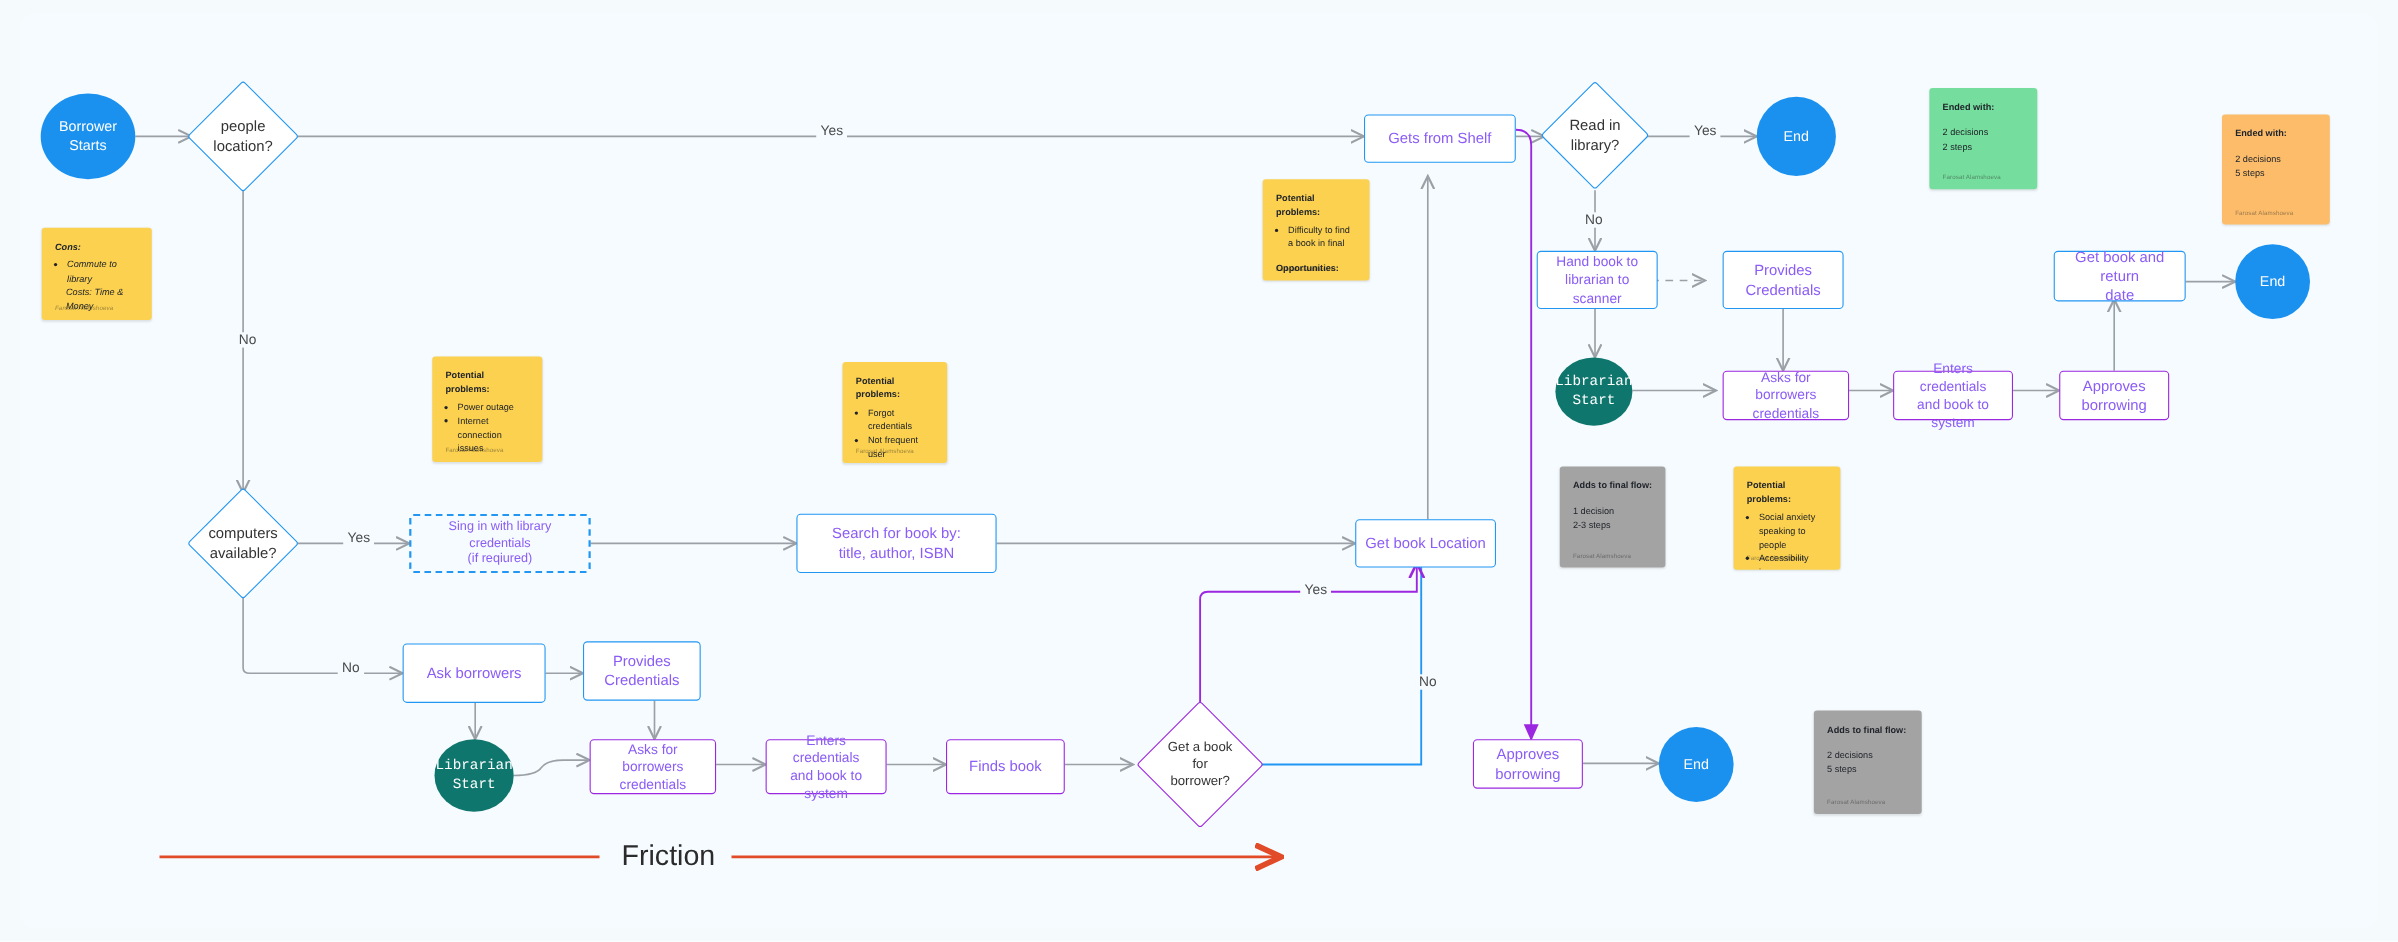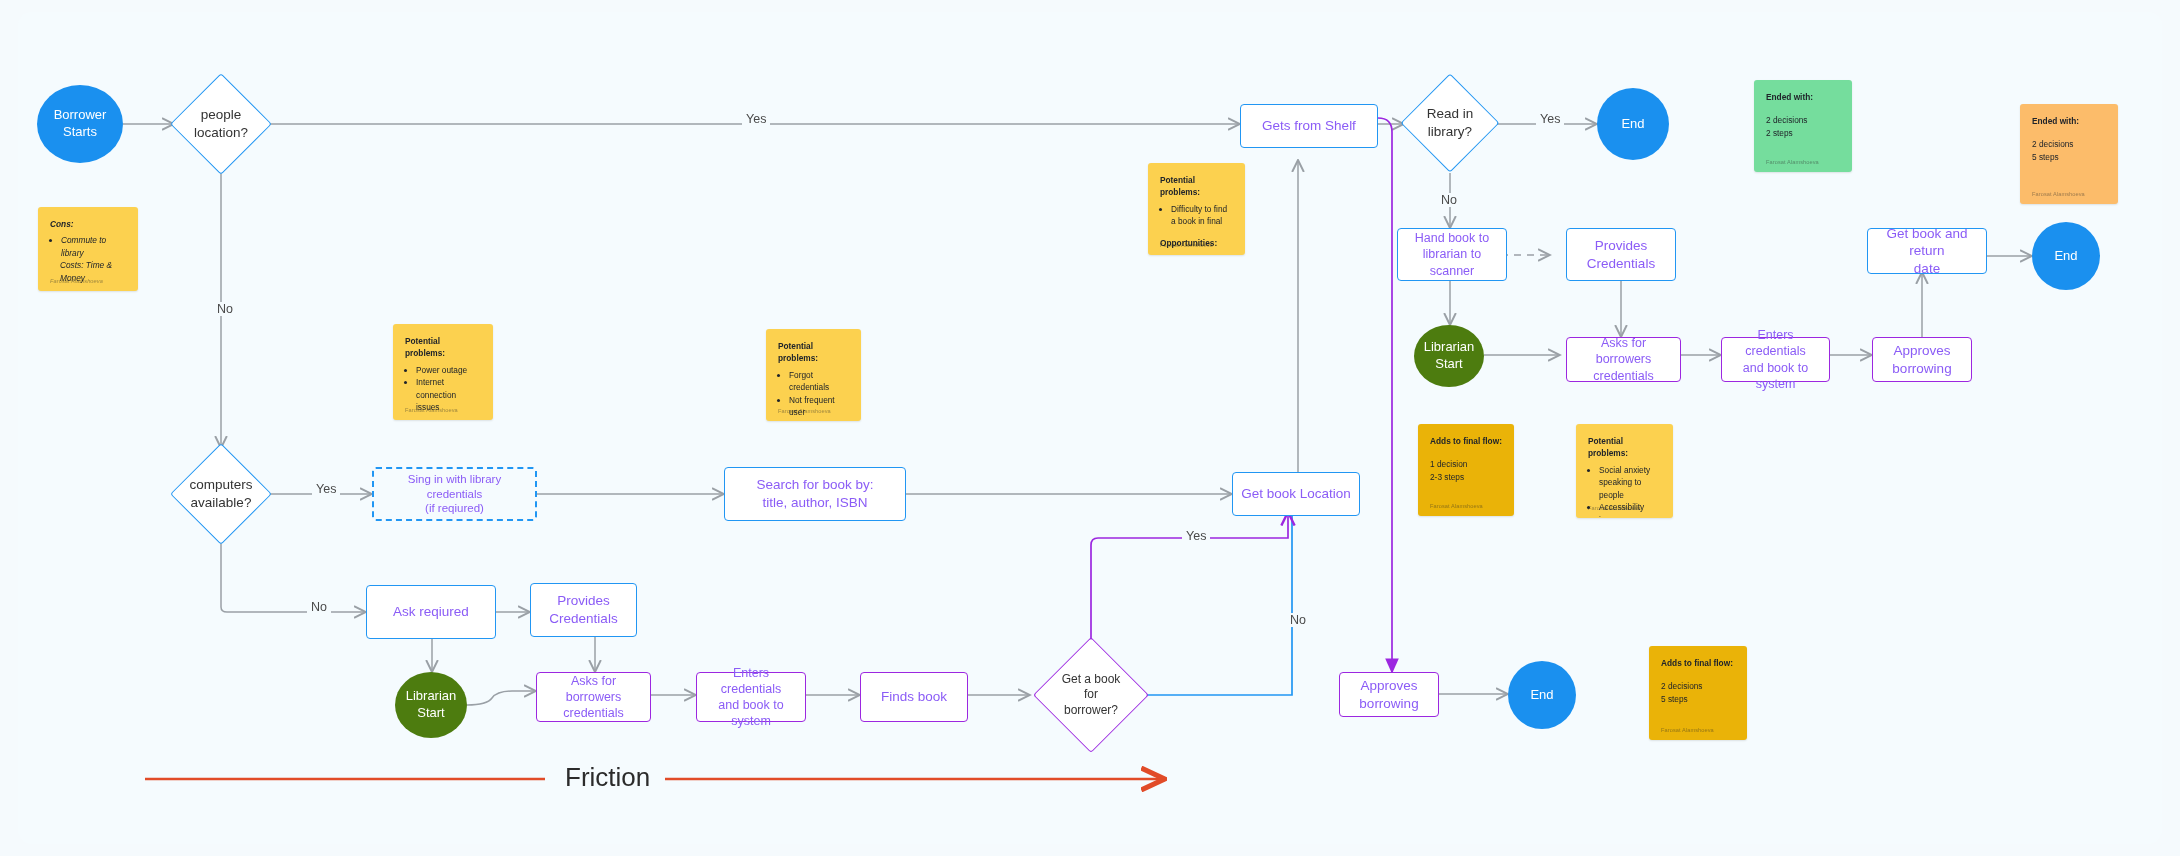--- a/index.html
+++ b/index.html
@@ -45,21 +45,21 @@
     padding: 4px 6px;
   }
   .box.purple { border-color: #9c27e0; }
   .box.dashed { border-style: dashed; border-width: 2px; background: #f5fbfe; }
   .circle {
     background: #1a90ef;
     border-radius: 50%;
     color: #ffffff;
     font-size: 13px;
   }
-  .circle.purple { background: #4d7c0f; }
+  .circle.purple { background: #0f766e; font-family: Liberation Mono, monospace; }
   .diamond-wrap { position: absolute; }
   .diamond-shape {
     position: absolute;
     left: 50%; top: 50%;
     transform: translate(-50%,-50%) rotate(45deg);
     border: 1.8px solid #2196f3;
     background: #ffffff;
     border-radius: 3px;
   }
   .diamond-shape.purple { border-color: #9c27e0; }
@@ -79,21 +79,21 @@
     border-radius: 3px;
     padding: 11px 12px 6px 12px;
     font-size: 8.3px;
     color: #20242a;
     line-height: 1.5;
     box-shadow: 0 1px 2px rgba(0,0,0,0.10);
     overflow: hidden;
   }
   .note.green { background: #75dd9d; }
   .note.orange { background: #fcbc6a; }
-  .note.pink { background: #eab308; }
+  .note.pink { background: #a3a3a3; }
   .note h4 { margin: 0 0 4px 0; font-size: 8.3px; font-weight: 600; }
   .note ul { margin: 0 0 2px 0; padding-left: 11px; }
   .note li { margin: 0; }
   .note .spacer { height: 7px; }
   .note .sig {
     position: absolute;
     left: 12px; bottom: 6px;
     font-size: 5.6px;
     color: rgba(40,40,40,0.45);
     letter-spacing: .1px;
@@ -252,21 +252,21 @@
   </div>
 
   <div class="node box" style="left:724px;top:467px;width:182px;height:54px;">
     <div>
       <div>Search for book by:</div>
       <div>title, author, ISBN</div>
     </div>
   </div>
 
   <div class="node box" style="left:366px;top:585px;width:130px;height:54px;">
-    <div>Ask reqiured</div>
+    <div>Ask borrowers</div>
   </div>
 
   <div class="node box" style="left:530px;top:583px;width:107px;height:54px;">
     <div>
       <div>Provides</div>
       <div>Credentials</div>
     </div>
   </div>
 
   <div class="node circle purple" style="left:395px;top:672px;width:72px;height:66px;">

